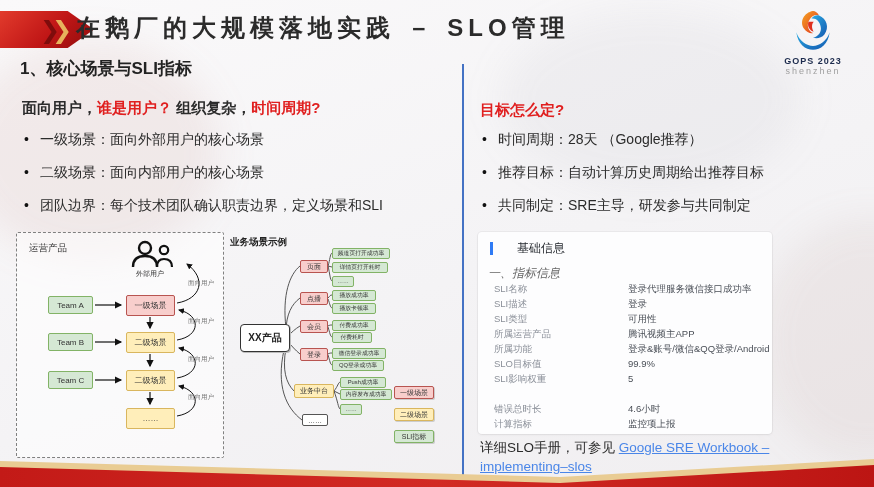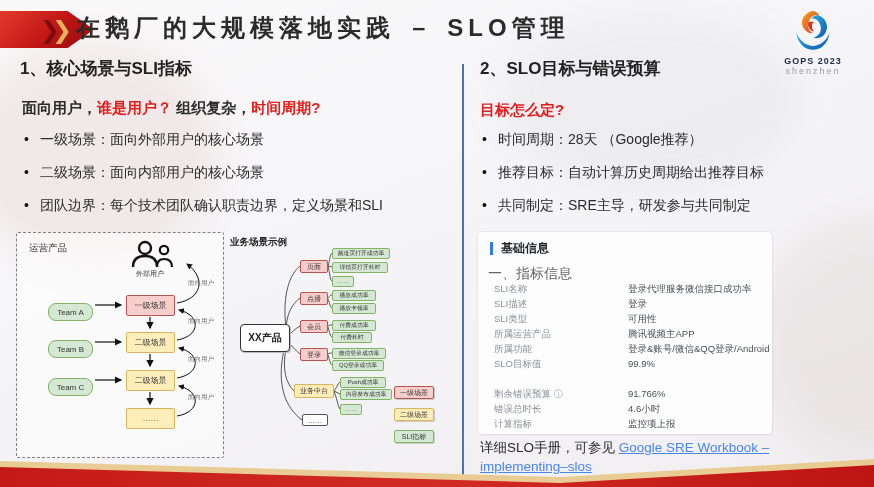--- a/index.html
+++ b/index.html
@@ -26,43 +26,43 @@
   .q-line{position:absolute;font-size:15px;font-weight:bold;color:#2b2b2b;}
   .q-red{color:#e01f1f;}
   .bullet{position:absolute;font-size:14px;color:#2b2b2b;padding-left:16px;}
   .bullet::before{content:"•";position:absolute;left:0;top:0;color:#111;}
   
   .diag1{position:absolute;left:16px;top:232px;width:206px;height:224px;
     border:1.5px dashed #808080;border-radius:2px;background:rgba(255,255,255,.55);}
   .diag1 .dlabel{position:absolute;left:12px;top:9px;font-size:9.5px;color:#333;}
   .node{position:absolute;display:flex;align-items:center;justify-content:center;
     box-sizing:border-box;font-size:8px;color:#333;}
-  .pill{border-radius:8px;background:#d5e8d4;border:1px solid #82b366;margin-top:7px;}
+  .pill{border-radius:2px;background:#d5e8d4;border:1px solid #82b366;}
   .scene-red{background:#f8cecc;border:1px solid #b85450;border-radius:2px;}
   .scene-yellow{background:#ffeeba;border:1px solid #d9b65e;border-radius:2px;}
   .svg-overlay{position:absolute;left:0;top:0;pointer-events:none;}
   .tiny-label{font-size:6.5px;fill:#777;}
   .ext-user{position:absolute;left:103px;top:36px;width:60px;text-align:center;font-size:7px;color:#333;}
   
   .diag2{position:absolute;left:228px;top:236px;width:212px;height:224px;}
   .diag2 .dtitle{position:absolute;left:2px;top:0;font-size:9.5px;font-weight:bold;color:#222;}
   .root-box{position:absolute;left:12px;top:88px;width:48px;height:26px;background:#fff;
     border:1.8px solid #333;border-radius:4px;display:flex;align-items:center;justify-content:center;
     font-size:10px;font-weight:bold;color:#222;box-shadow:1px 1px 0 #bbb;}
   .branch{font-size:7px;border-radius:2px;}
   .leaf{font-size:5.8px;background:#d5e8d4;border:1px solid #82b366;border-radius:2px;
     white-space:nowrap;overflow:hidden;}
   .white-node{background:#fff;border:1px solid #555;border-radius:2px;}
   .legend-item{font-size:7px;border-radius:2px;box-shadow:1px 1px 0 #ccc;}
   
   .card{position:absolute;left:478px;top:232px;width:294px;height:202px;background:#fdfdfe;
     border-radius:4px;box-shadow:0 0 0 1px rgba(0,0,0,.04),0 1px 3px rgba(0,0,0,.05);}
-  .card-head{position:absolute;left:12px;top:10px;font-size:12px;font-weight:bold;color:#1f2329;
-    padding-left:8px;border-left:3px solid #2f7bf5;line-height:13px;}
-  .card-sec{position:absolute;left:10px;top:33px;font-size:14px;color:#666;}
+  .card-head{position:absolute;left:12px;top:10px;font-size:12px;font-weight:normal;color:#1f2329;
+    padding-left:24px;border-left:3px solid #2f7bf5;line-height:13px;}
+  .card-sec{position:absolute;left:10px;top:33px;font-size:12px;color:#666;font-style:italic;}
   .trow{position:absolute;left:0;width:100%;height:15px;}
   .trow .tl{position:absolute;left:16px;font-size:9.5px;color:#8b9099;white-space:nowrap;}
   .trow .tv{position:absolute;left:150px;font-size:9.5px;color:#4a4f57;white-space:nowrap;}
   .info-i{color:#9aa0a6;font-size:9px;}
   
   .footer{position:absolute;left:480px;top:438px;width:346px;font-size:13.5px;color:#2b2b2b;line-height:19px;}
   .footer a{color:#4a86e8;text-decoration:underline;}
   .watermark{position:absolute;left:724px;top:408px;font-size:56px;font-weight:bold;
     color:rgba(200,45,40,.16);letter-spacing:4px;white-space:nowrap;}
   .bottom-band{position:absolute;left:0;bottom:0;width:874px;height:60px;}
@@ -203,21 +203,20 @@
     <div class="node leaf" style="left:104px;top:124px;width:52px;height:10.5px;">QQ登录成功率</div>
     <div class="node leaf" style="left:112px;top:141px;width:46px;height:10.5px;">Push成功率</div>
     <div class="node leaf" style="left:112px;top:153px;width:52px;height:10.5px;">内容发布成功率</div>
     <div class="node leaf" style="left:112px;top:168px;width:22px;height:10.5px;">……</div>
 
     <div class="node legend-item scene-red" style="left:166px;top:150px;width:40px;height:13px;">一级场景</div>
     <div class="node legend-item scene-yellow" style="left:166px;top:172px;width:40px;height:13px;">二级场景</div>
     <div class="node legend-item" style="left:166px;top:194px;width:40px;height:13px;background:#d5e8d4;border:1px solid #82b366;">SLI指标</div>
   </div>
 
-  <div class="sec-head" style="left:480px;top:57px;">2、SLO目标与错误预算</div>
   <div class="q-line q-red" style="left:480px;top:101px;">目标怎么定?</div>
   <div class="bullet" style="left:482px;top:131px;width:380px;">时间周期：28天 （Google推荐）</div>
   <div class="bullet" style="left:482px;top:164px;width:380px;">推荐目标：自动计算历史周期给出推荐目标</div>
   <div class="bullet" style="left:482px;top:197px;width:380px;">共同制定：SRE主导，研发参与共同制定</div>
 
   <div class="card">
     <div class="card-head">基础信息</div>
     <div class="card-sec">一、指标信息</div>
 
     <div class="trow" style="top:51px;">
@@ -237,23 +236,23 @@
       <span class="tv">腾讯视频主APP</span>
       </div>
     <div class="trow" style="top:111px;">
       <span class="tl">所属功能</span>
       <span class="tv">登录&amp;账号/微信&amp;QQ登录/Android</span>
       </div>
     <div class="trow" style="top:126px;">
       <span class="tl">SLO目标值</span>
       <span class="tv">99.9%</span>
       </div>
-    <div class="trow" style="top:156px;">
-      <span class="tl"><span>剩余错误预算</span> <span class="info-i">ⓘ</span></span>
-      <span class="tv">91.766%</span>
+    <div class="trow" style="top:141px;">
+      <span class="tl">SLI影响权重</span>
+      <span class="tv">5</span>
       </div>
     <div class="trow" style="top:171px;">
       <span class="tl">错误总时长</span>
       <span class="tv">4.6小时</span>
       </div>
     <div class="trow" style="top:186px;">
       <span class="tl">计算指标</span>
       <span class="tv">监控项上报</span>
       </div>
   </div>

